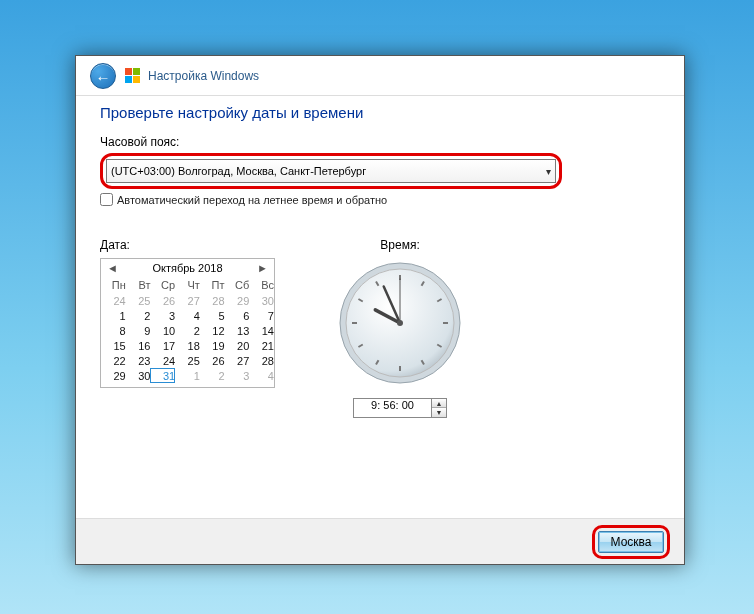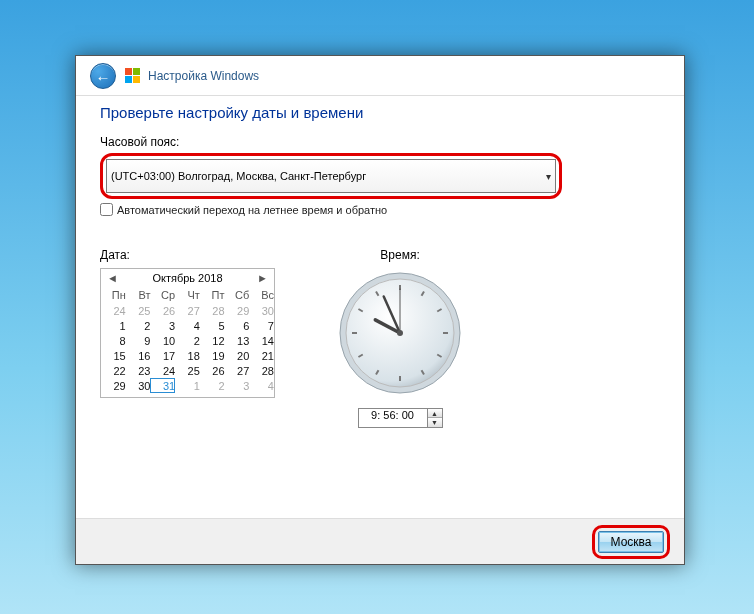--- a/index.html
+++ b/index.html
@@ -54,21 +54,21 @@
     border: 3px solid #e00000;
     border-radius: 12px;
     padding: 3px;
     display:inline-block;
     width: 462px;
   }
   .tz-select {
     width: 100%;
     border: 1px solid #7a7a7a;
     background: linear-gradient(#fff,#f2f2f2);
-    height: 34px;
+    height: 24px;
     font-size: 11px;
     padding: 0 4px;
     display:flex; align-items:center; justify-content:space-between;
   }
   .tz-arrow { font-size:10px; color:#333; }
   .dst-row { display:flex; align-items:center; gap:4px; margin-top:4px; font-size:11px; color:#222;}
   .dst-row input { width:13px; height:13px; }
   .cols { display:flex; gap:60px; margin-top:32px; }
   .col-label { font-size:12px; margin-bottom:6px; }
   .calendar {
@@ -81,21 +81,21 @@
   .cal-nav { color:#555; cursor:pointer; }
   .cal-grid { display:grid; grid-template-columns: repeat(7,1fr); text-align:right; font-size:11px; }
   .cal-grid .dow { color:#555; padding:2px 0;}
   .cal-grid .d { padding:1.5px 0; color:#111;}
   .cal-grid .other { color:#aaa; }
   .cal-grid .today { outline:1px solid #2a8dd4; outline-offset:-1px; color:#2a8dd4;}
   .clock-area { text-align:center; }
   .clock-svg { display:block; margin: 0 auto 10px auto;}
   .time-box { display:flex; justify-content:center; align-items:center; gap:0; }
   .time-input {
-    width:70px; height:20px;
+    width:79px; height:20px;
     border:1px solid #888;
     text-align:center;
     font-size:11px;
     background:#fff;
   }
   .spinner { display:flex; flex-direction:column; border:1px solid #888; border-left:none;}
   .spinner div { width:14px; height:9px; background:linear-gradient(#fff,#e0e0e0); font-size:7px; line-height:9px; text-align:center; color:#333; border-bottom:1px solid #aaa;}
   .spinner div:last-child{border:none;}
   .footer {
     height:46px;

